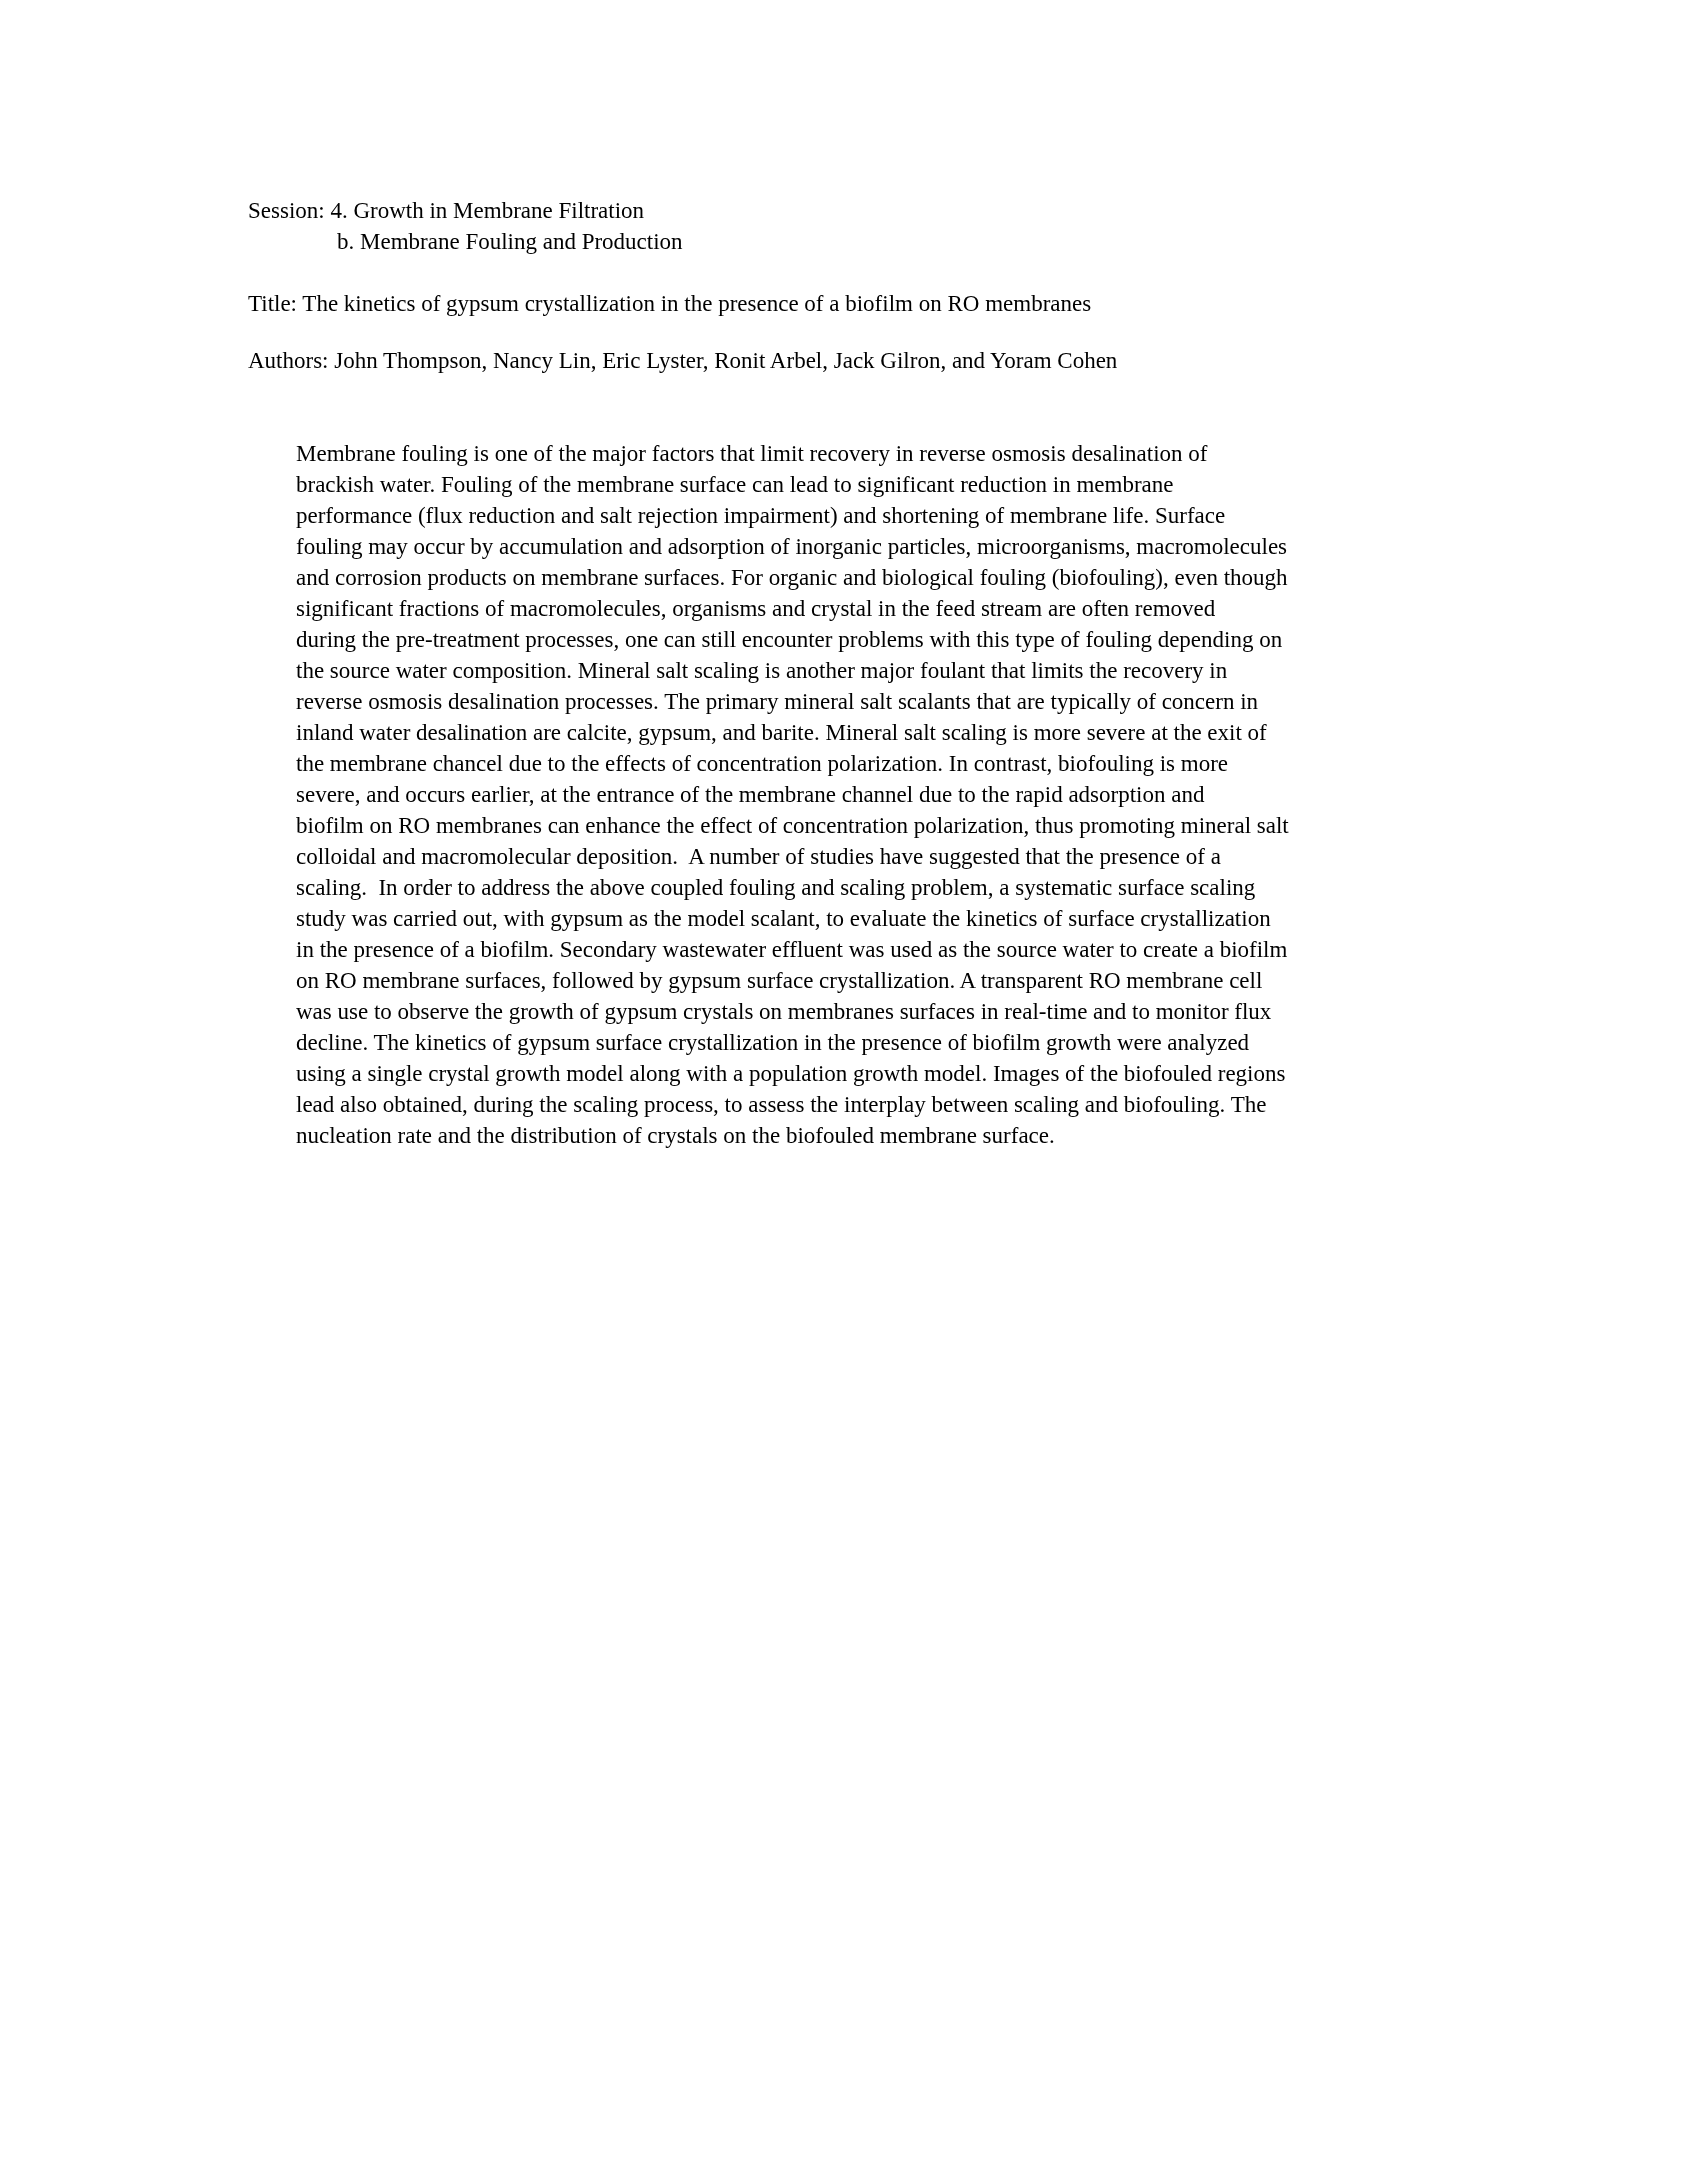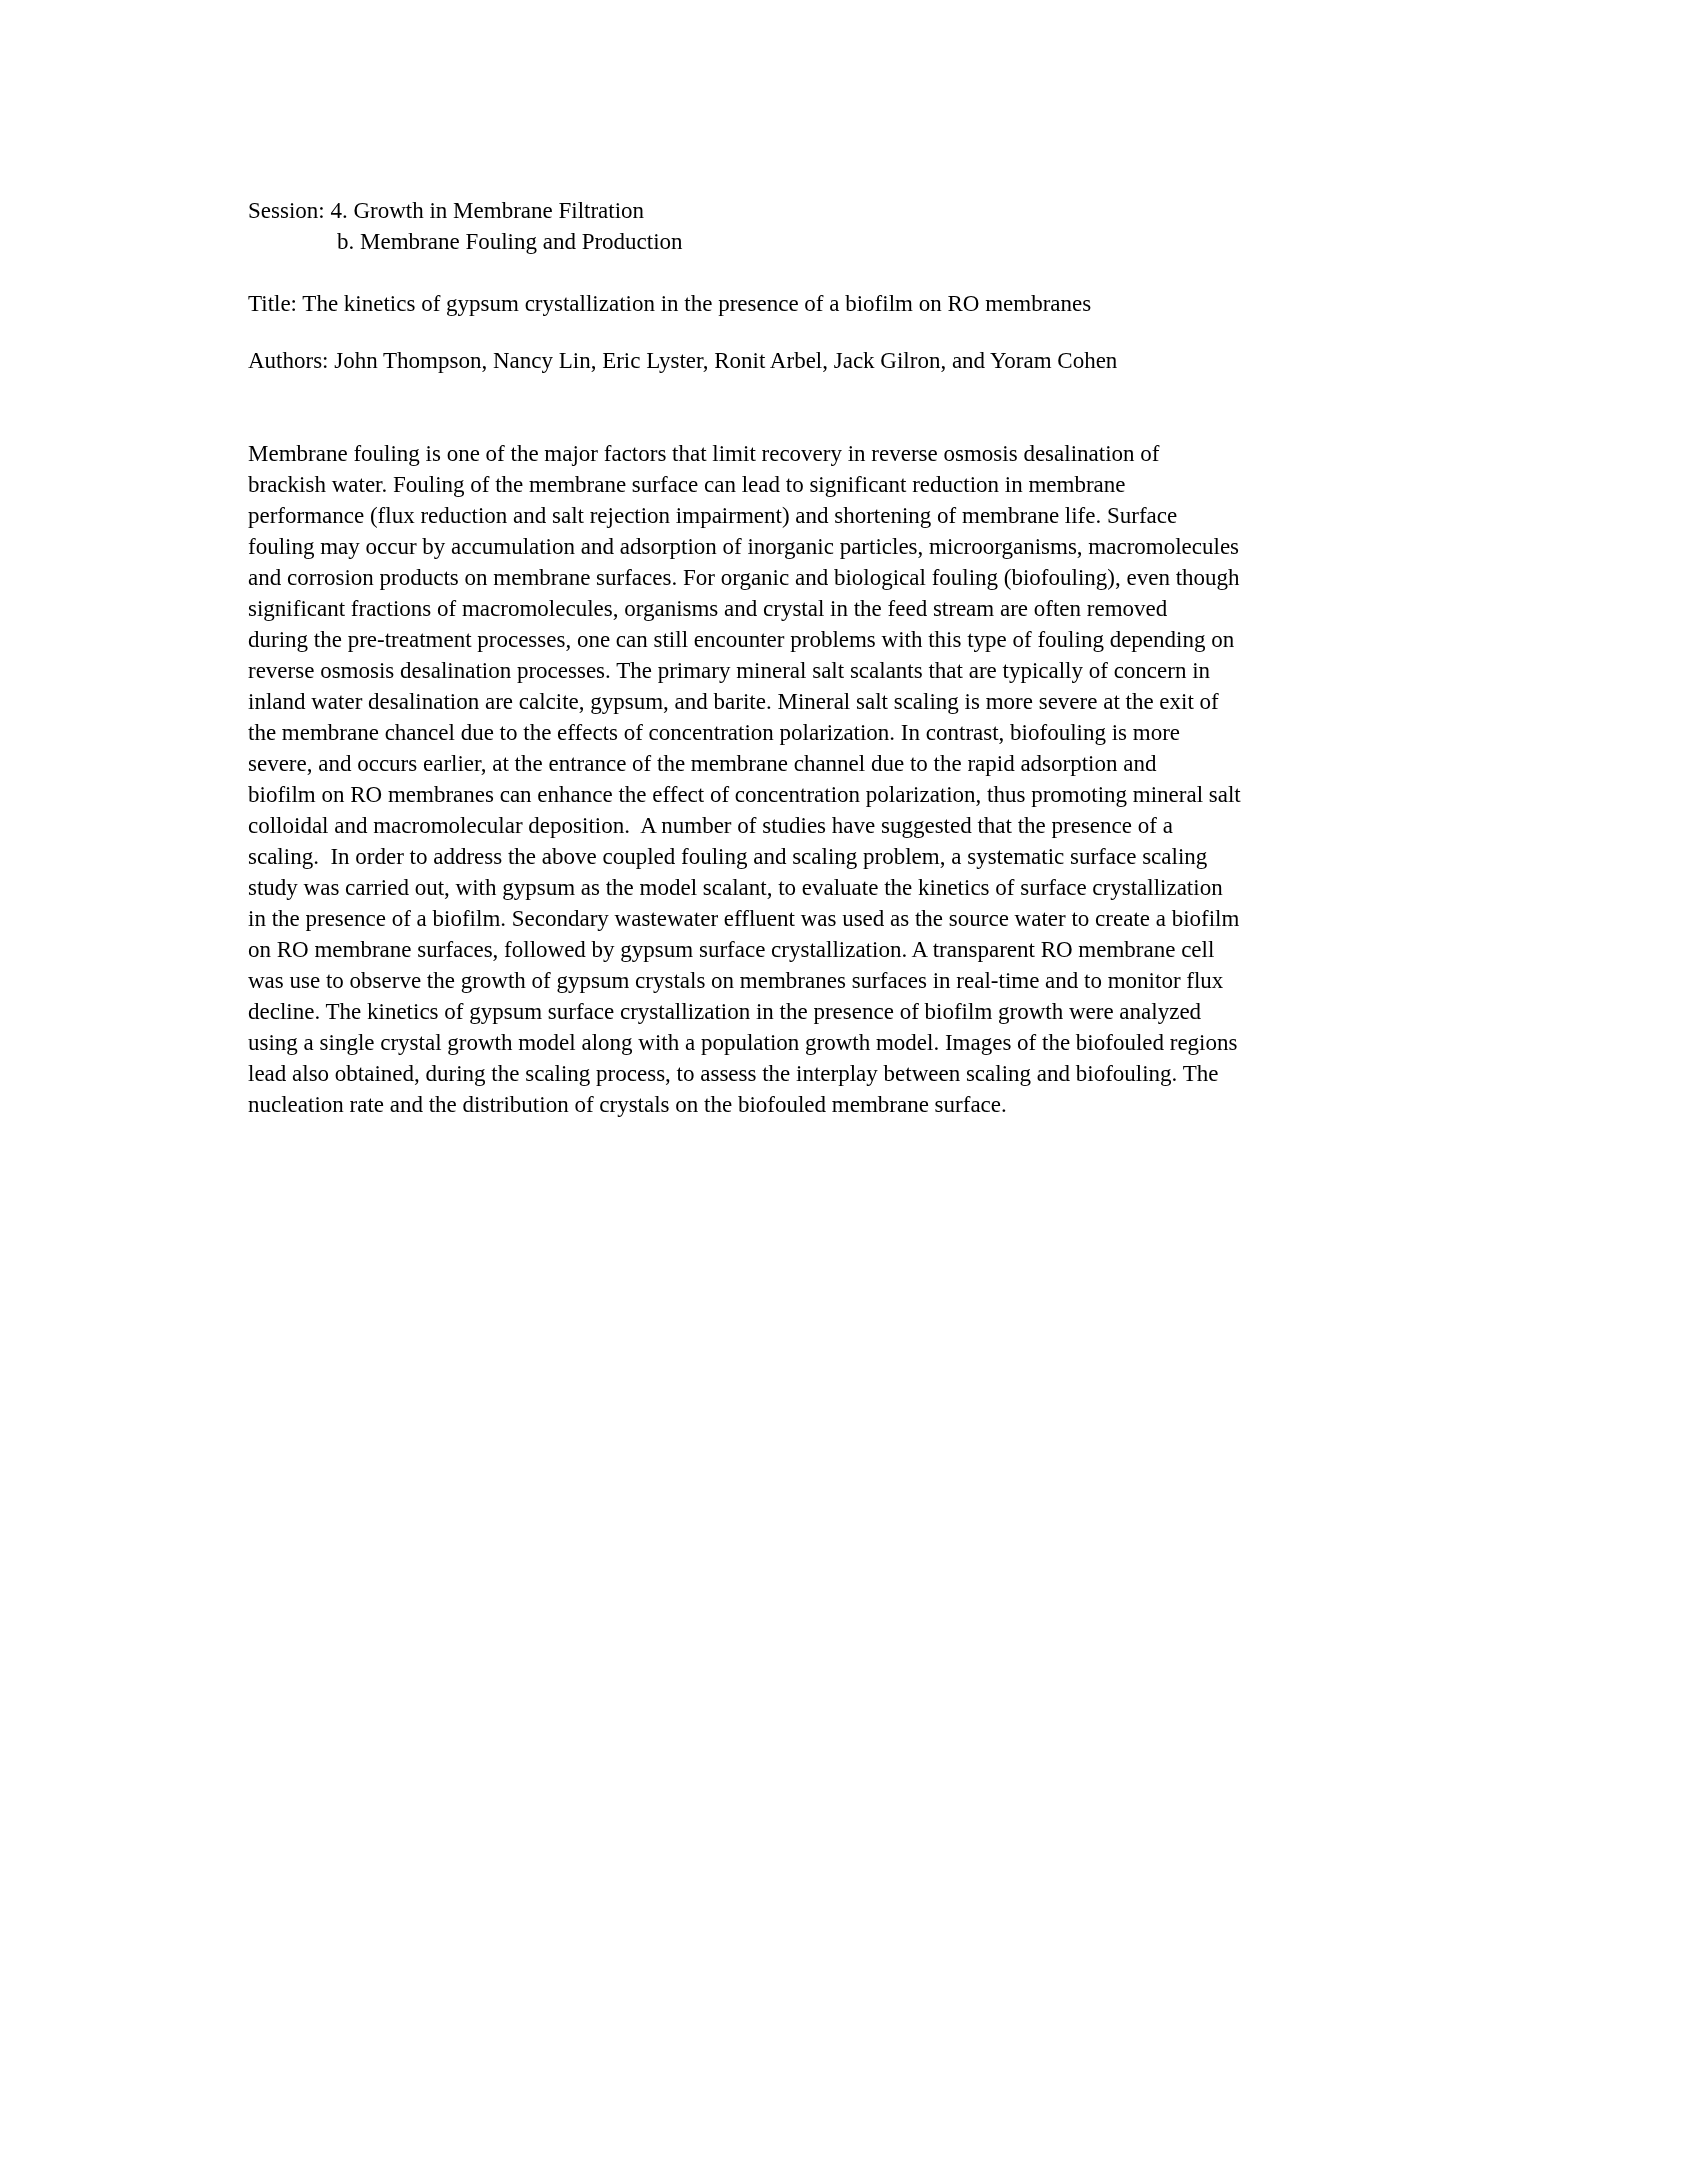--- a/index.html
+++ b/index.html
@@ -36,20 +36,21 @@
     margin-top: 31px;
   }
   .authors-line {
     margin-top: 26px;
   }
   .abstract {
     margin-top: 62px;
   }
   .abs-line {
     white-space: pre;
+    margin-left: 48px;
   }
 </style>
 </head>
 <body>
 
 <div class="page">
   <div class="doc-text">
 
     <div class="doc-line session-line">Session: 4. Growth in Membrane Filtration</div>
 
@@ -60,20 +61,21 @@
     <div class="doc-line authors-line">Authors: John Thompson, Nancy Lin, Eric Lyster, Ronit Arbel, Jack Gilron, and Yoram Cohen</div>
 
     <div class="abstract">
         <div class="abs-line">Membrane fouling is one of the major factors that limit recovery in reverse osmosis desalination of</div>
         <div class="abs-line">brackish water. Fouling of the membrane surface can lead to significant reduction in membrane</div>
         <div class="abs-line">performance (flux reduction and salt rejection impairment) and shortening of membrane life. Surface</div>
         <div class="abs-line">fouling may occur by accumulation and adsorption of inorganic particles, microorganisms, macromolecules</div>
         <div class="abs-line">and corrosion products on membrane surfaces. For organic and biological fouling (biofouling), even though</div>
         <div class="abs-line">significant fractions of macromolecules, organisms and crystal in the feed stream are often removed</div>
         <div class="abs-line">during the pre-treatment processes, one can still encounter problems with this type of fouling depending on</div>
+        <div class="abs-line">the source water composition. Mineral salt scaling is another major foulant that limits the recovery in</div>
         <div class="abs-line">reverse osmosis desalination processes. The primary mineral salt scalants that are typically of concern in</div>
         <div class="abs-line">inland water desalination are calcite, gypsum, and barite. Mineral salt scaling is more severe at the exit of</div>
         <div class="abs-line">the membrane chancel due to the effects of concentration polarization. In contrast, biofouling is more</div>
         <div class="abs-line">severe, and occurs earlier, at the entrance of the membrane channel due to the rapid adsorption and</div>
         <div class="abs-line">biofilm on RO membranes can enhance the effect of concentration polarization, thus promoting mineral salt</div>
         <div class="abs-line">colloidal and macromolecular deposition.  A number of studies have suggested that the presence of a</div>
         <div class="abs-line">scaling.  In order to address the above coupled fouling and scaling problem, a systematic surface scaling</div>
         <div class="abs-line">study was carried out, with gypsum as the model scalant, to evaluate the kinetics of surface crystallization</div>
         <div class="abs-line">in the presence of a biofilm. Secondary wastewater effluent was used as the source water to create a biofilm</div>
         <div class="abs-line">on RO membrane surfaces, followed by gypsum surface crystallization. A transparent RO membrane cell</div>

